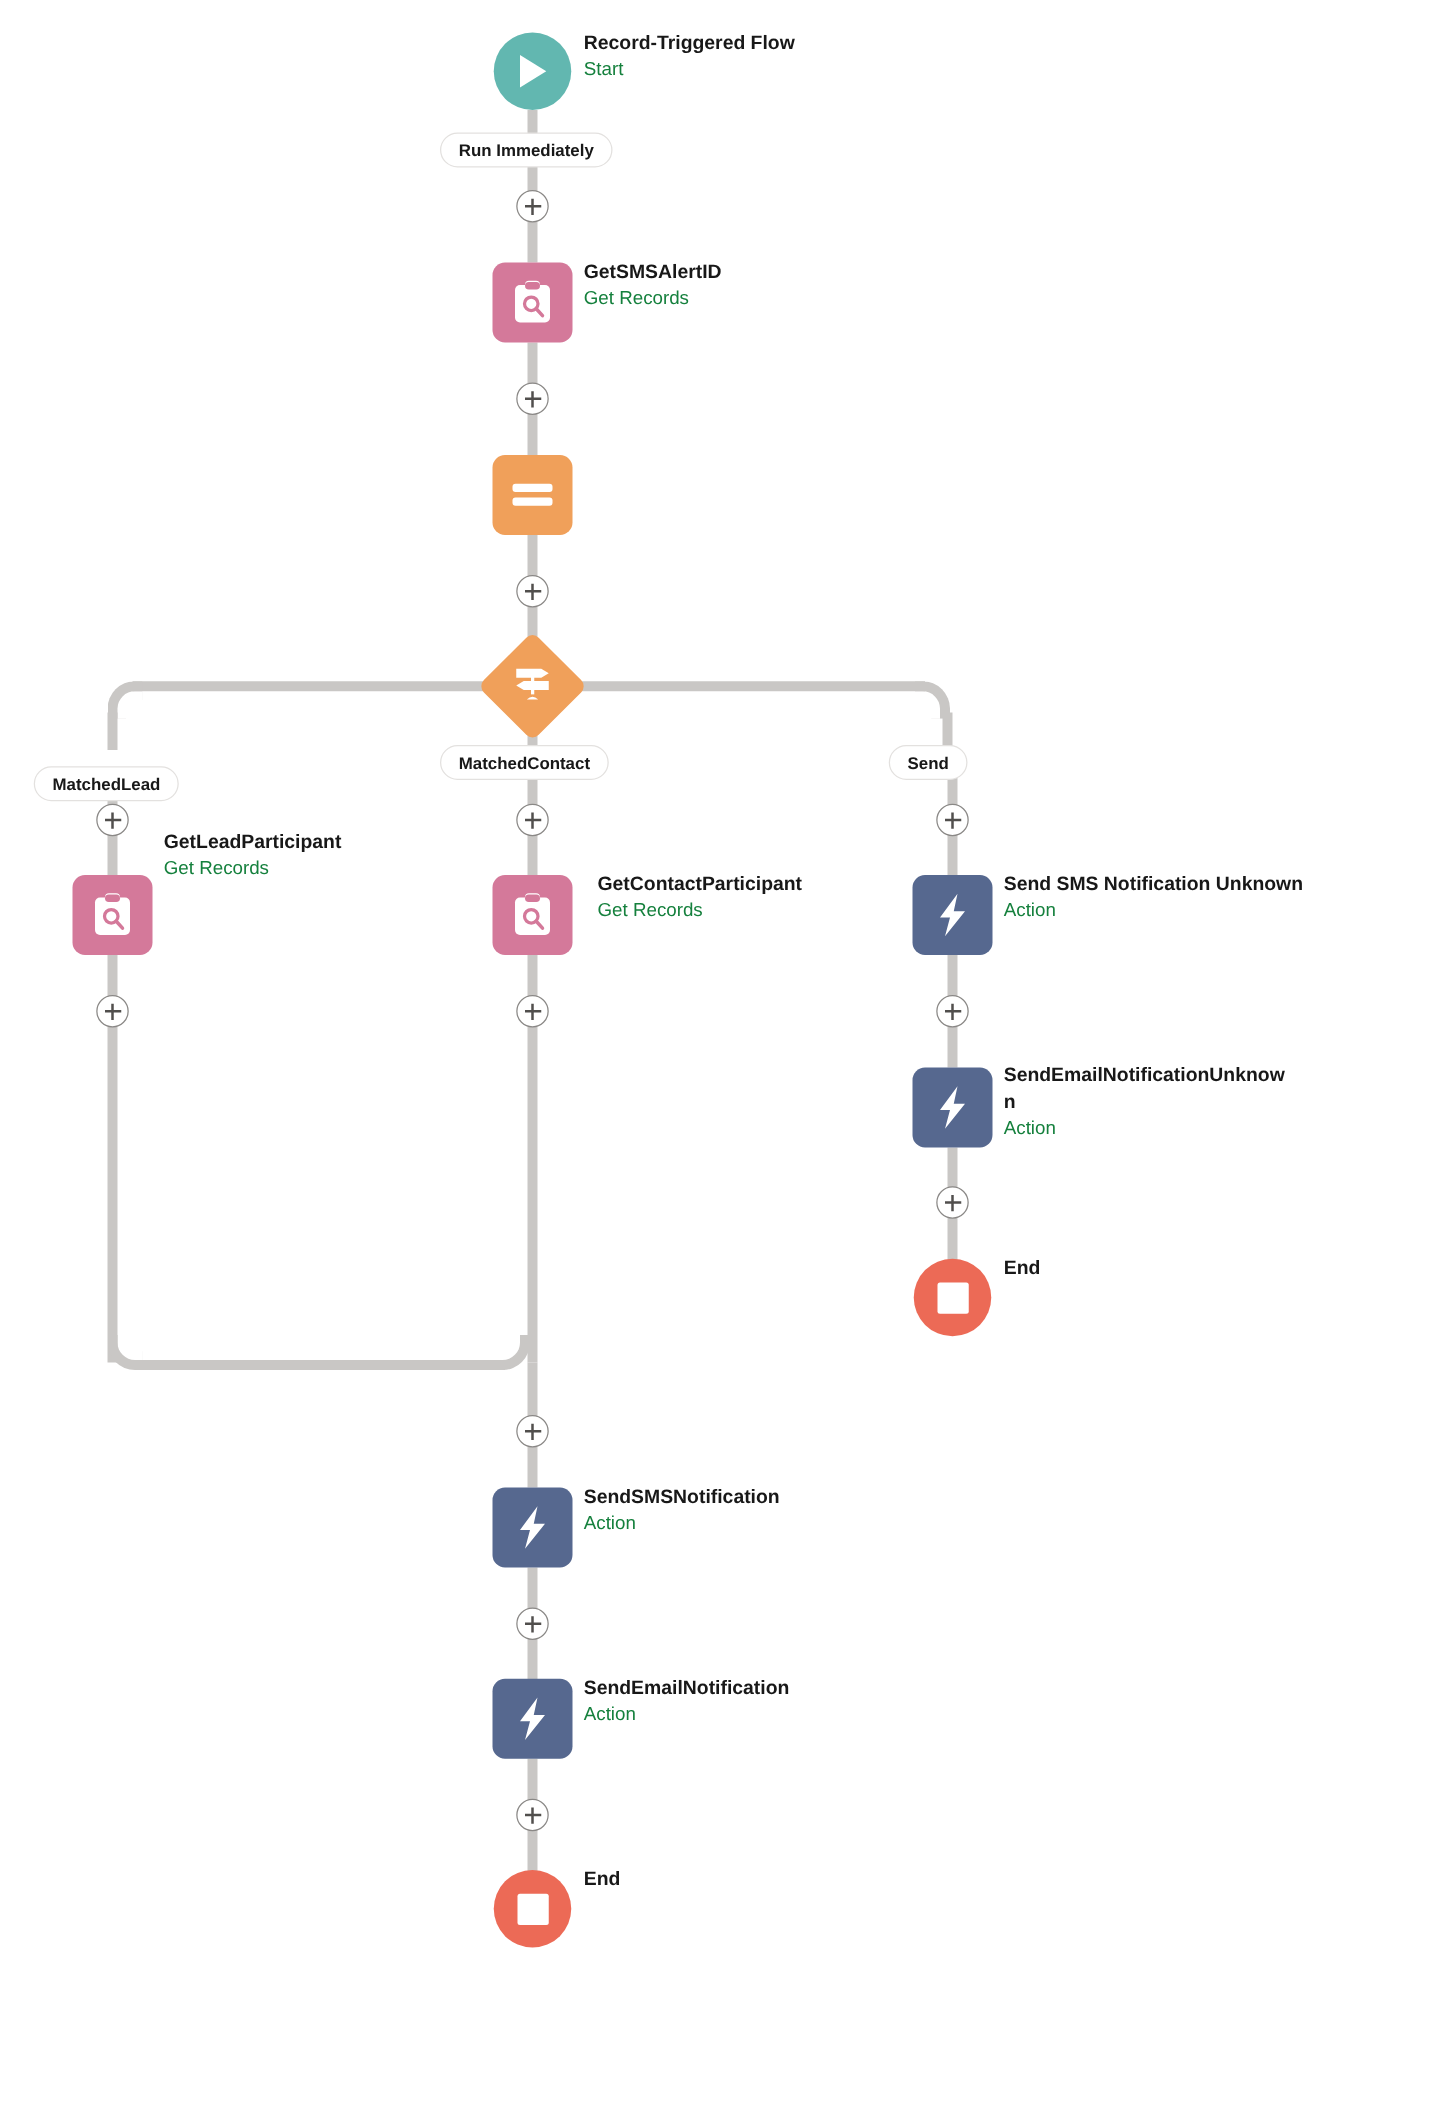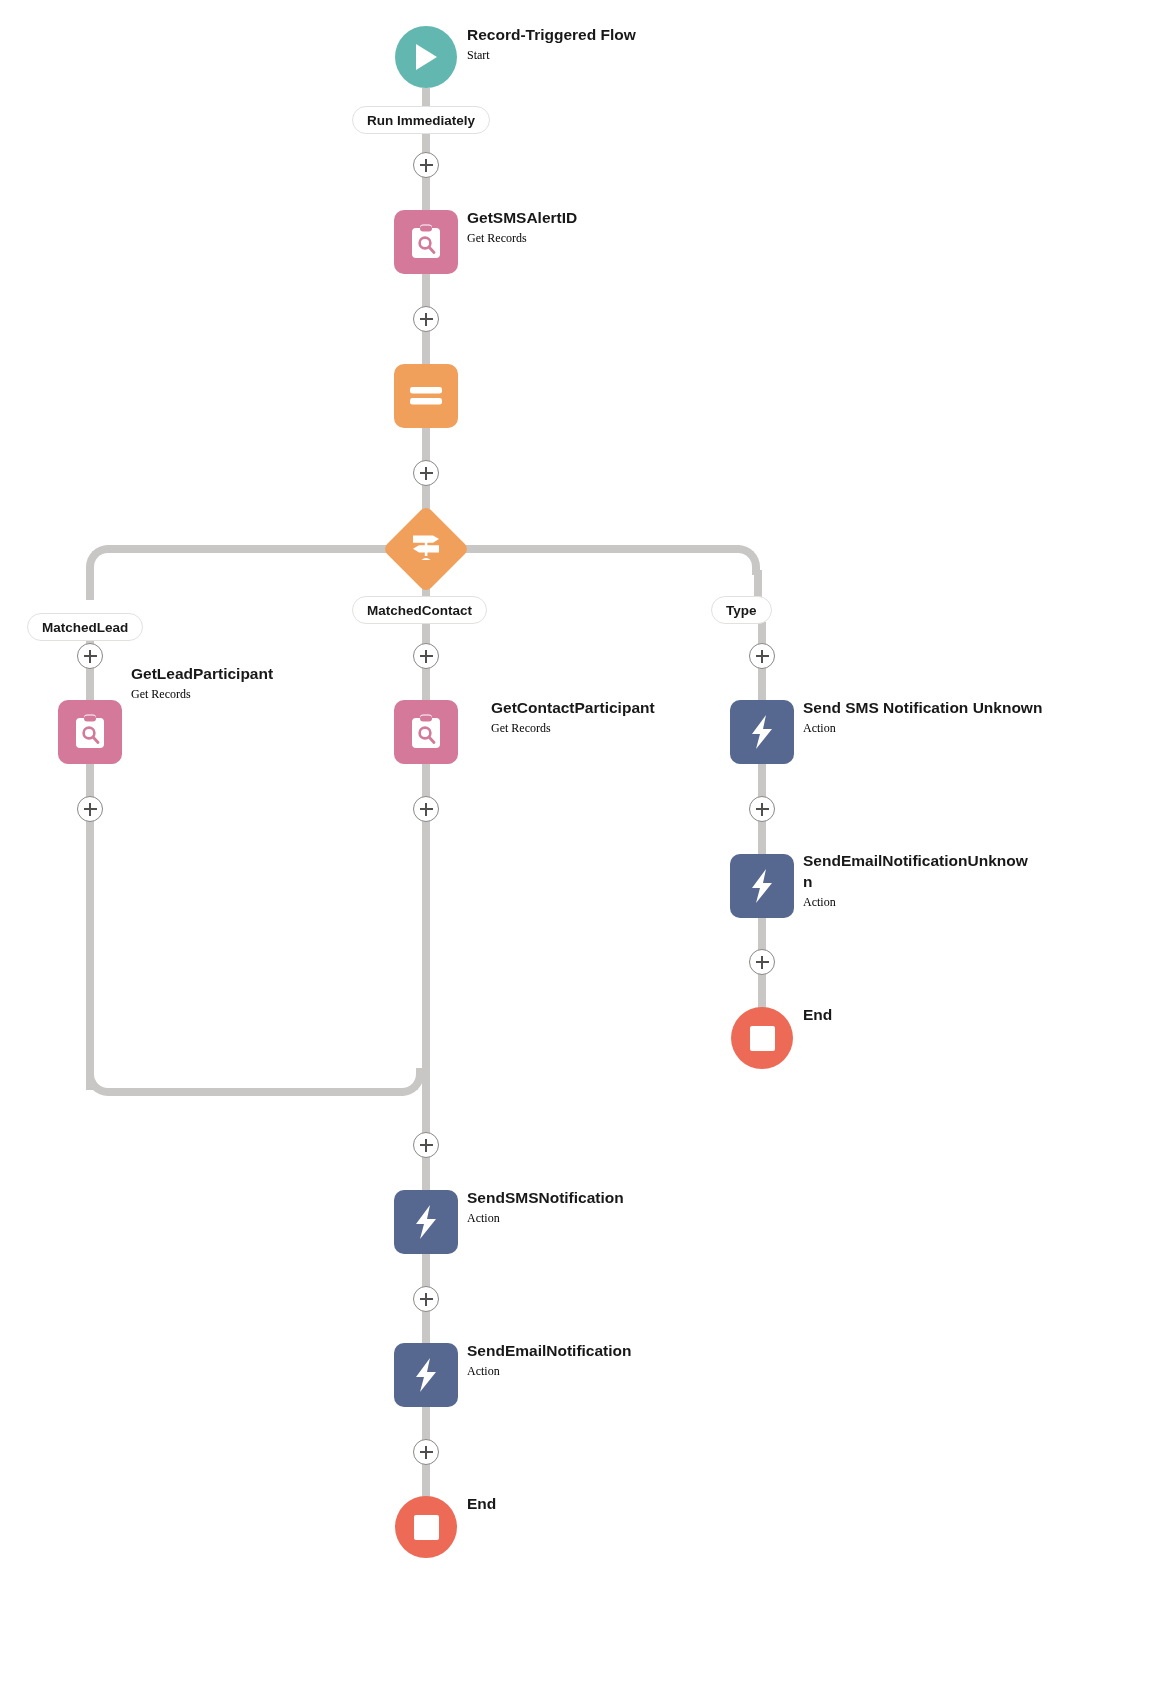--- a/index.html
+++ b/index.html
@@ -128,26 +128,25 @@
     z-index: 8;
   }
   .nlabel .ntitle {
     font-size: 15.5px;
     font-weight: bold;
     color: #181818;
     line-height: 21px;
     margin: 0;
   }
   .nlabel .nsub {
-    font-size: 12px;
+    font-size: 15px;
     font-weight: normal;
-    color: #000000;
+    color: #15803d;
     line-height: 21px;
     margin: 0;
-    font-family: Liberation Serif, serif;
   }
 </style>
 </head>
 <body>
 
 <div id="canvas">
 
   <div class="conn conn-v" style="left:422px; top:88px;  height:28px;"></div>
 
   <div class="conn conn-v" style="left:422px; top:132px; height:78px;"></div>
@@ -205,21 +204,21 @@
   <div class="pill" style="left:352px; top:106px;">
     <span>Run Immediately</span>
   </div>
   <div class="pill" style="left:27px; top:596px;margin-top:17px;">
     <span>MatchedLead</span>
   </div>
   <div class="pill" style="left:352px; top:596px;">
     <span>MatchedContact</span>
   </div>
   <div class="pill" style="left:711px; top:596px;">
-    <span>Type</span>
+    <span>Send</span>
   </div>
 
   <div class="node" style="left:395px; top:26px;">
     <div class="shape shape-start">
       <svg width="26" height="30" viewBox="0 0 26 30" aria-hidden="true">
         <polygon points="3,2 24,15 3,28" fill="#ffffff"></polygon>
       </svg>
     </div>
   </div>
   <div class="nlabel" style="left:467px; top:24px; width:280px;">
@@ -284,21 +283,21 @@
     <div class="shape shape-box bg-getrecords">
       <svg width="34" height="36" viewBox="0 0 34 36" aria-hidden="true">
         <rect x="3" y="4" width="28" height="30" rx="4" fill="#ffffff"></rect>
         <rect x="11" y="0.5" width="12" height="8" rx="3.2" fill="#ffffff"></rect>
         <rect x="11" y="1.5" width="12" height="6" rx="3" fill="#d4799a"></rect>
         <circle cx="16" cy="19" r="5.4" fill="none" stroke="#d4799a" stroke-width="2.6"></circle>
         <line x1="20" y1="23" x2="25" y2="28.5" stroke="#d4799a" stroke-width="2.8" stroke-linecap="round"></line>
       </svg>
     </div>
   </div>
-  <div class="nlabel" style="left:491px; top:697px; width:270px;">
+  <div class="nlabel" style="left:478px; top:697px; width:270px;">
     <p class="ntitle">GetContactParticipant</p>
     <p class="nsub">Get Records</p>
   </div>
 
   <div class="node" style="left:730px; top:700px;">
     <div class="shape shape-box bg-action">
       <svg width="26" height="36" viewBox="0 0 26 36" aria-hidden="true">
         <polygon points="17,1 3,20 11,20 7,35 23,15 14,15" fill="#ffffff"></polygon>
       </svg>
     </div>

